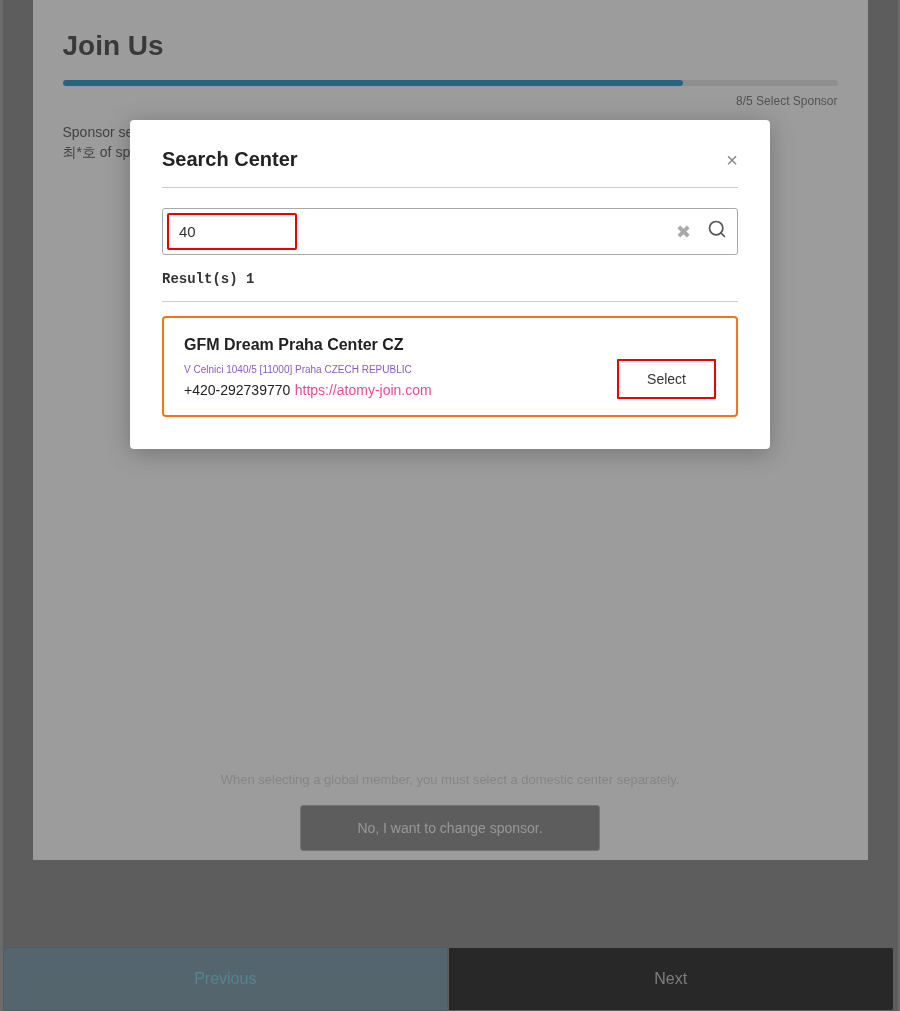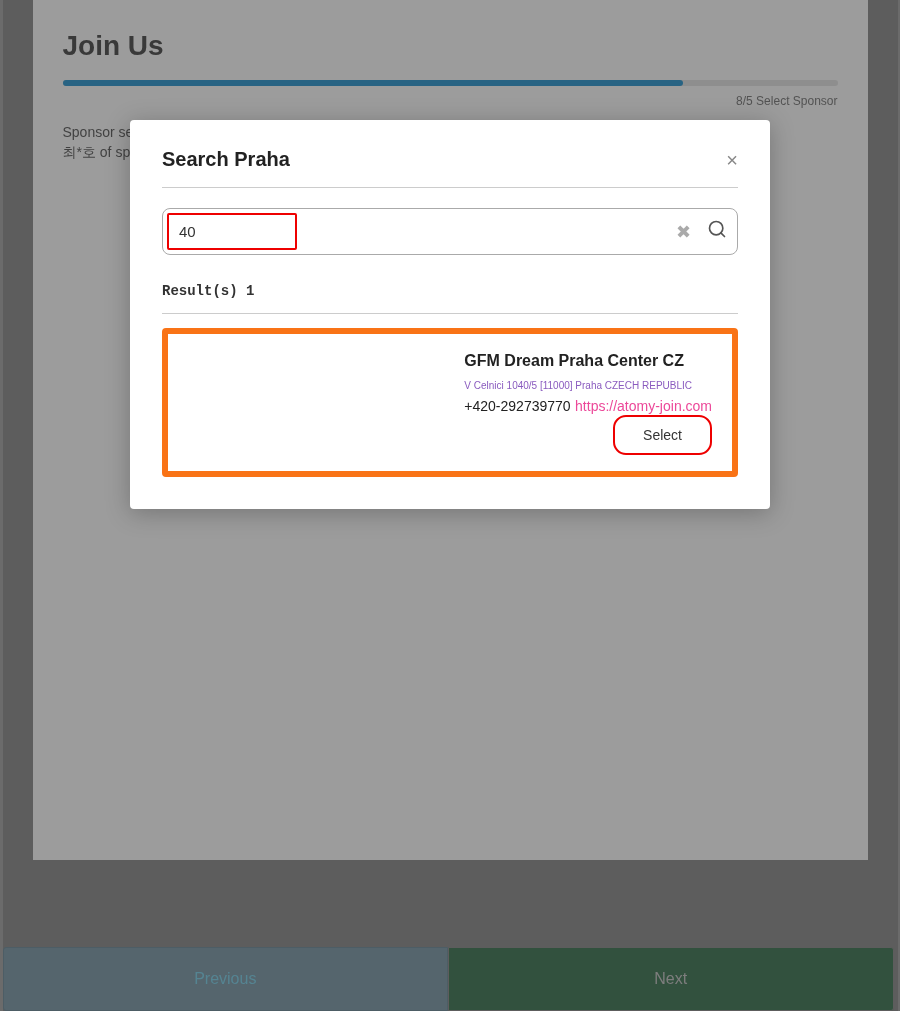--- a/index.html
+++ b/index.html
@@ -105,23 +105,23 @@
     }
     .modal-divider {
       border: none;
       border-top: 1px solid #ccc;
       margin-bottom: 20px;
     }
     .search-input-row {
       display: flex;
       align-items: center;
       border: 1px solid #aaa;
-      border-radius: 8px;
+      border-radius: 3px;
       overflow: hidden;
-      margin-bottom: 28px;
+      margin-bottom: 16px;
     }
     .search-input {
       border: 1px solid #e00;
       padding: 8px 10px;
       font-size: 15px;
       color: #333;
       width: 140px;
       outline: none;
     }
     .search-input-rest {
@@ -156,28 +156,27 @@
     }
     .results-label span {
       font-weight: bold;
     }
     .results-divider {
       border: none;
       border-top: 1px solid #ccc;
       margin-bottom: 14px;
     }
     .result-card {
-      border: 6px solid #f97316;
+      border: 2px solid #f97316;
       border-radius: 4px;
       padding: 18px 20px 16px 20px;
       display: flex;
       align-items: flex-end;
       justify-content: space-between;
       background: #fff;
-      flex-direction: column;
     }
     .result-info {
       flex: 1;
     }
     .result-name {
       font-size: 16px;
       font-weight: bold;
       color: #222;
       margin-bottom: 10px;
     }
@@ -197,21 +196,21 @@
     }
     .select-btn-wrapper {
       margin-left: 16px;
     }
     .select-btn {
       border: 2px solid #e00;
       background: #fff;
       color: #333;
       font-size: 14px;
       padding: 10px 28px;
-      border-radius: 13px;
+      border-radius: 1px;
       cursor: pointer;
       white-space: nowrap;
     }
     .global-member-note {
       font-size: 13px;
       color: #bbb;
       margin-top: 30px;
       margin-bottom: 16px;
       line-height: 1.5;
     }
@@ -239,21 +238,21 @@
       background: #5a7a8a;
       border: 1px solid #4a6a7a;
       color: #5ab8d4;
       font-size: 16px;
       padding: 22px;
       cursor: pointer;
       border-radius: 3px 0 0 3px;
     }
     .footer-next-btn {
       flex: 1;
-      background: #14532d;
+      background: #000000;
       border: 1px solid #6a6a6a;
       color: #aaa;
       font-size: 16px;
       padding: 22px;
       cursor: pointer;
       border-radius: 0 3px 3px 0;
     }
 
     .full-page {
       position: relative;
@@ -275,21 +274,21 @@
     <div class="sponsor-text">
       <span>최*호 of sponsor</span>
       <a class="sponsor-link" href="#">Left</a>
       <span> will be registered.</span>
     </div>
   </div>
 
   <div class="modal-overlay">
     <div class="modal">
       <div class="modal-header">
-        <span class="modal-title">Search Praha</span>
+        <span class="modal-title">Search Center</span>
         <button class="modal-close">×</button>
       </div>
       <hr class="modal-divider">
 
       <div class="search-input-row">
         <input class="search-input" type="text" value="40" style="border: 2px solid rgb(238, 0, 0); margin: 4px; border-radius: 2px; width: 130px;">
         <input class="search-input-rest" type="text" value="" style="">
         <button class="search-clear-btn">✖</button>
         <button class="search-btn">
           <svg width="20" height="20" viewBox="0 0 24 24" fill="none" stroke="#555" stroke-width="2" stroke-linecap="round" stroke-linejoin="round">
@@ -314,18 +313,22 @@
             <a class="result-website" href="#">https://atomy-join.com</a>
           </div>
         </div>
         <div class="select-btn-wrapper">
           <button class="select-btn">Select</button>
         </div>
       </div>
     </div>
   </div>
 
+  <div style="position: absolute; bottom: 160px; left: 30px; right: 30px; text-align: center;">
+    <div class="global-member-note">When selecting a global member, you must select a domestic center separately.</div>
+    <button class="change-sponsor-btn">No, I want to change sponsor.</button>
+  </div>
 
   <div class="footer-nav" style="position: absolute; bottom: 0; left: 0; right: 4px; margin: 0;">
     <button class="footer-prev-btn">Previous</button>
     <button class="footer-next-btn">Next</button>
   </div>
 </div>
 
 </body></html>

